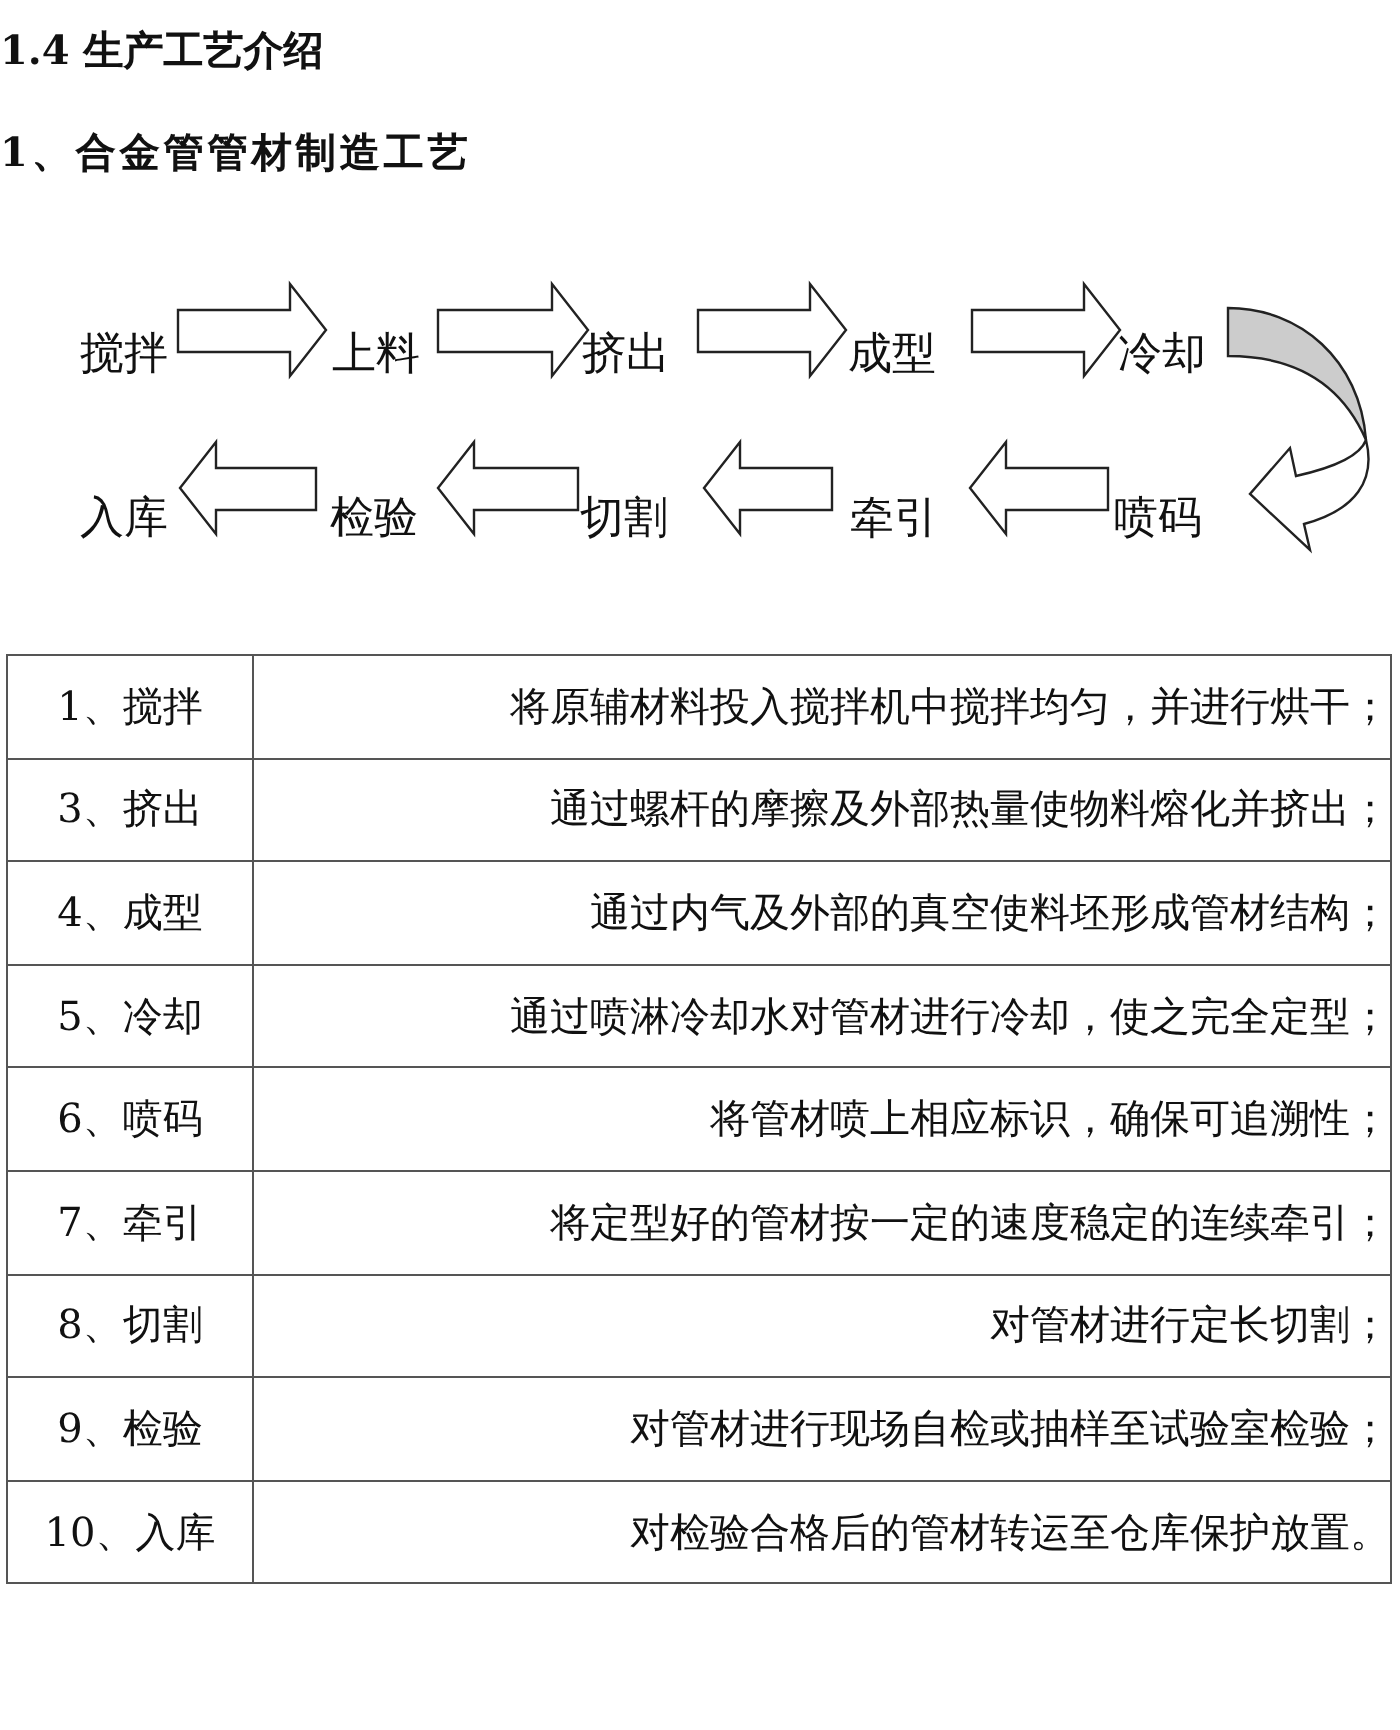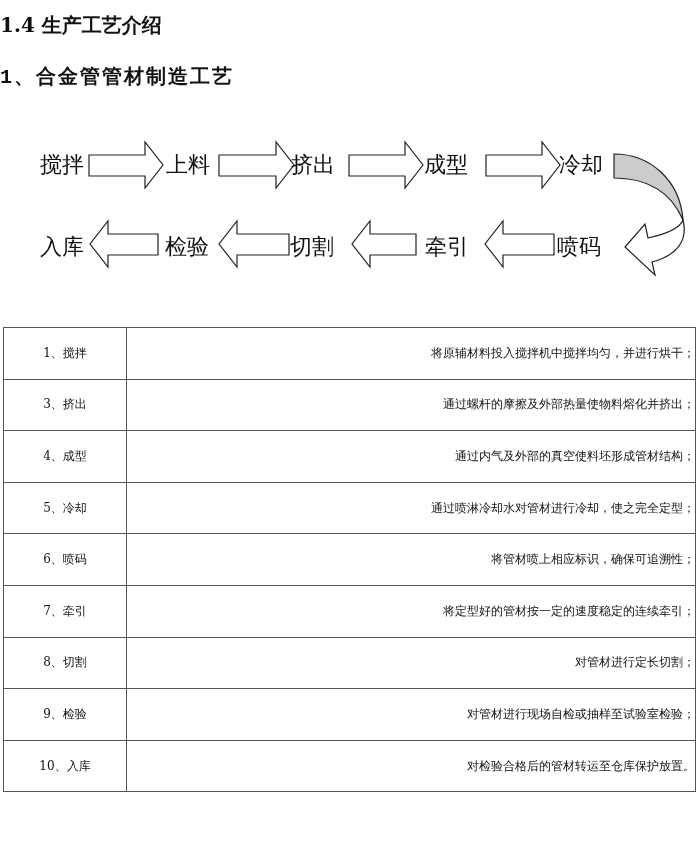--- a/index.html
+++ b/index.html
@@ -1,23 +1,23 @@
 <!DOCTYPE html>
 <html><head>
 <meta charset="utf-8">
 <style>
   html, body { margin:0; padding:0; background:#ffffff; }
   body { width:700px; height:865px; position:relative; overflow:hidden;
          font-family: "DejaVu Serif", "Liberation Serif", serif; color:#111; }
   .h1 { position:absolute; left:0; top:12px; font-size:20px; font-weight:bold; }
-  .h2 { position:absolute; left:0; top:63px; font-size:20px; font-weight:bold; letter-spacing:2px;font-family:Liberation Mono, monospace; }
-  .flow-label { position:absolute; font-size:22px; white-space:nowrap; }
+  .h2 { position:absolute; left:0; top:63px; font-size:20px; font-weight:bold; letter-spacing:2px; }
+  .flow-label { position:absolute; font-size:22px; white-space:nowrap;margin-top:12px; }
   svg.flow { position:absolute; left:0; top:120px; }
   table { position:absolute; left:3px; top:327px; width:693px; border-collapse:collapse; }
-  td { border:1.5px solid #555; height:50.6px; font-size:12px; padding:0; }
+  td { border:1.5px solid #555; height:50.6px; font-size:20px; padding:0; }
   td.step { width:122px; text-align:center; }
   td.desc { text-align:right; }
 </style>
 </head>
 <body>
 
 <div class="h1">1.4 生产工艺介绍</div>
 <div class="h2">1、合金管管材制造工艺</div>
 
 <svg class="flow" width="700" height="180">

